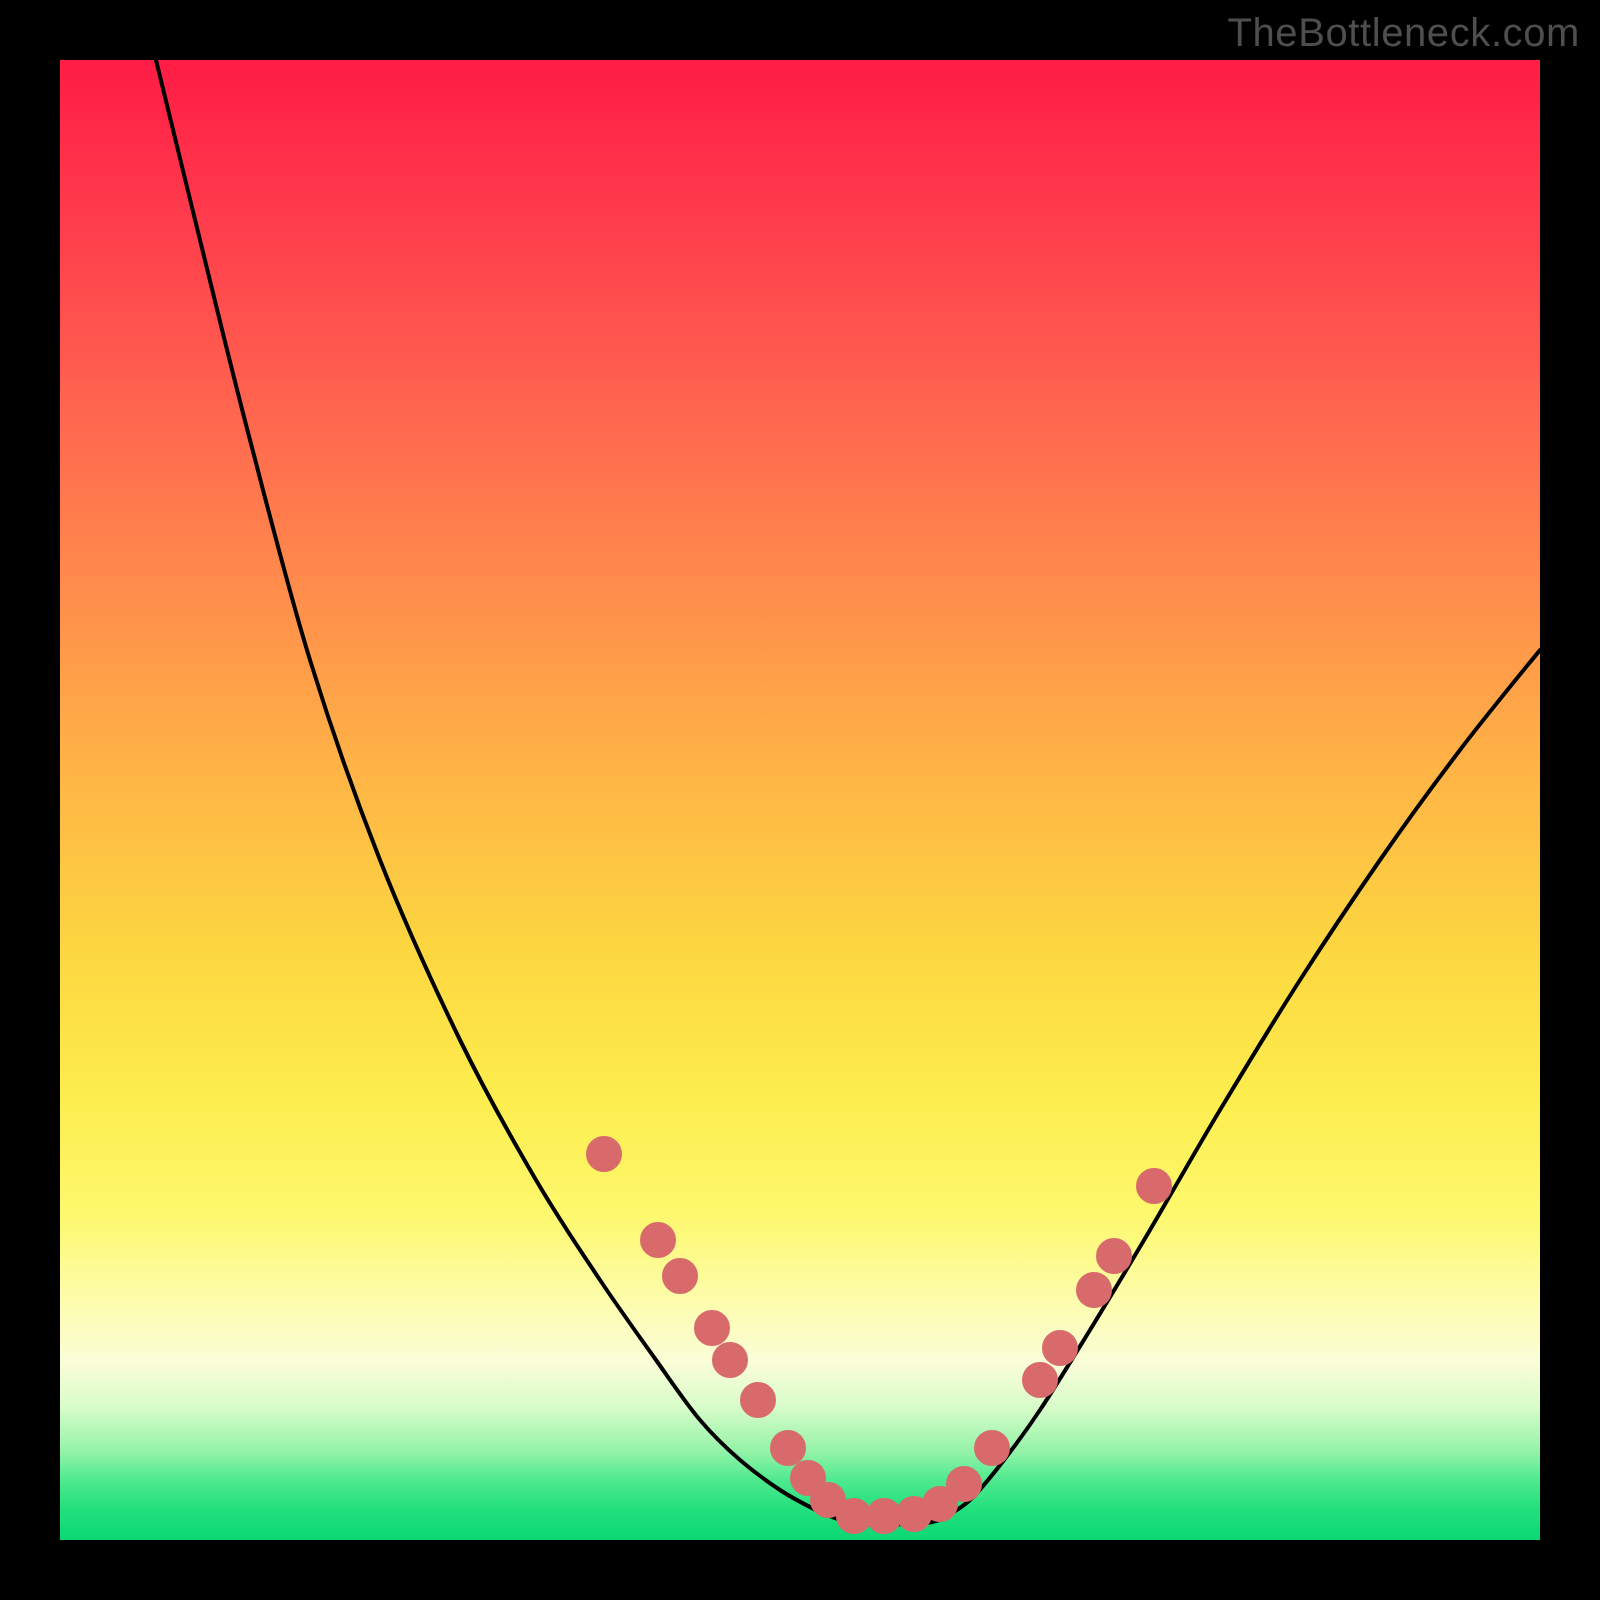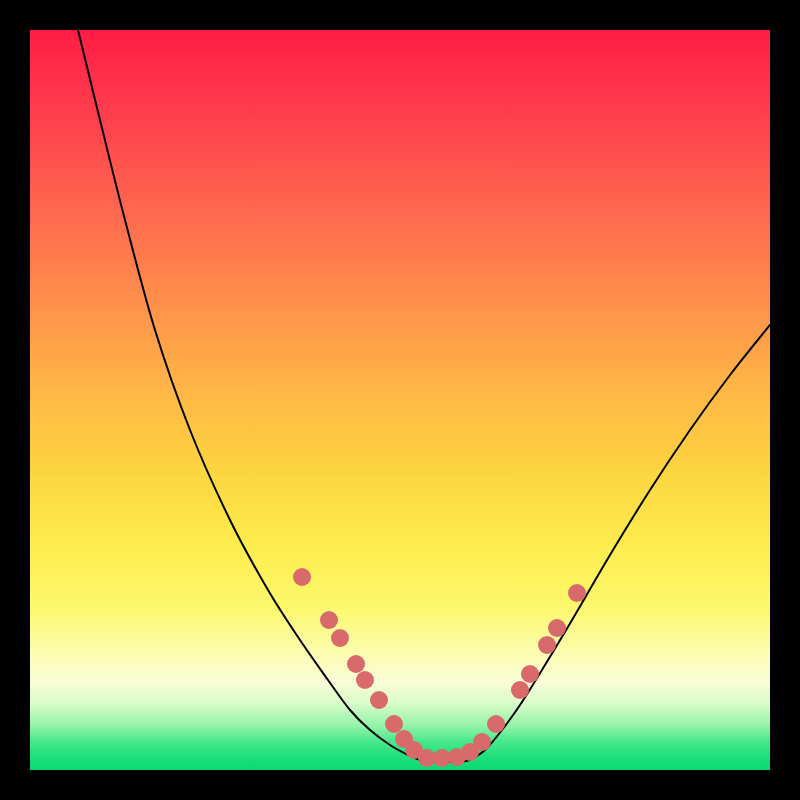--- a/index.html
+++ b/index.html
@@ -103,13 +103,14 @@
           <circle cx="452" cy="712" r="9" class="dot"></circle>
           <circle cx="466" cy="694" r="9" class="dot"></circle>
           <circle cx="490" cy="660" r="9" class="dot"></circle>
           <circle cx="500" cy="644" r="9" class="dot"></circle>
           <circle cx="517" cy="615" r="9" class="dot"></circle>
           <circle cx="527" cy="598" r="9" class="dot"></circle>
           <circle cx="547" cy="563" r="9" class="dot"></circle>
         </g>
     </svg>
   </div>
+  <div class="watermark">TheBottleneck.com</div>
 </div>
 
 </body></html>

